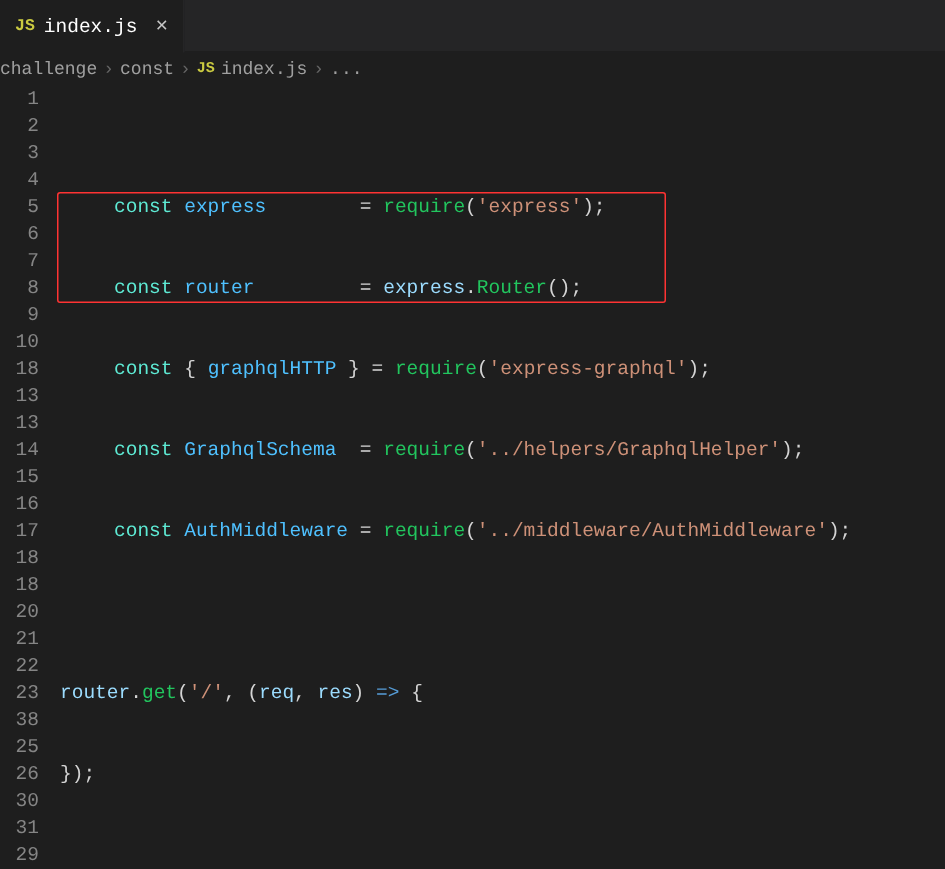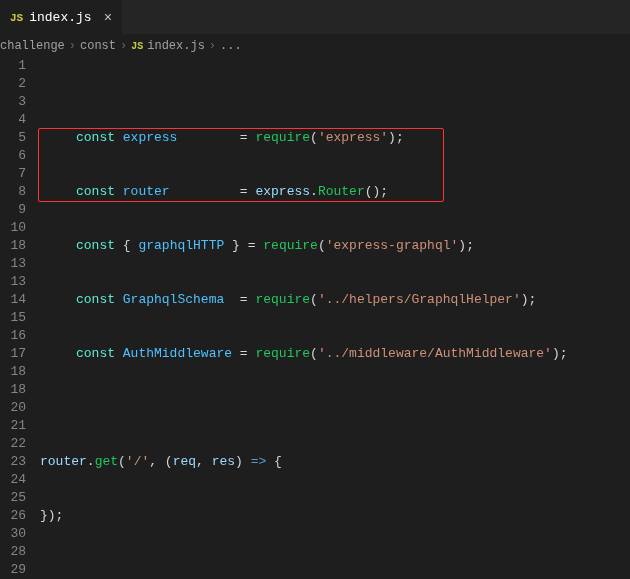--- a/index.html
+++ b/index.html
@@ -119,25 +119,25 @@
       <div>14</div>
       <div>15</div>
       <div>16</div>
       <div>17</div>
       <div>18</div>
       <div>18</div>
       <div>20</div>
       <div>21</div>
       <div>22</div>
       <div>23</div>
-      <div>24</div>
+      <div>38</div>
       <div>25</div>
       <div>26</div>
       <div>30</div>
-      <div>28</div>
+      <div>31</div>
       <div>29</div>
     </div>
   <div class="code" id="code">
     <div class="highlight-box" style="top:71px;left:-2px;width:406px;height:74px;"></div>
 
     <span class="line"><span class="kw">const </span><span class="varc">express</span><span>        </span><span class="pun">= </span><span class="fn">require</span><span class="pun">(</span><span class="str">'express'</span><span class="pun">);</span></span>
     <span class="line"><span class="kw">const </span><span class="varc">router</span><span>         </span><span class="pun">= </span><span class="var">express</span><span class="pun">.</span><span class="fn">Router</span><span class="pun">();</span></span>
     <span class="line"><span class="kw">const </span><span class="pun">{ </span><span class="varc">graphqlHTTP</span><span class="pun"> }</span><span> </span><span class="pun">= </span><span class="fn">require</span><span class="pun">(</span><span class="str">'express-graphql'</span><span class="pun">);</span></span>
     <span class="line"><span class="kw">const </span><span class="varc">GraphqlSchema</span><span>  </span><span class="pun">= </span><span class="fn">require</span><span class="pun">(</span><span class="str">'../helpers/GraphqlHelper'</span><span class="pun">);</span></span>
     <span class="line"><span class="kw">const </span><span class="varc">AuthMiddleware</span><span> </span><span class="pun">= </span><span class="fn">require</span><span class="pun">(</span><span class="str">'../middleware/AuthMiddleware'</span><span class="pun">);</span></span>

